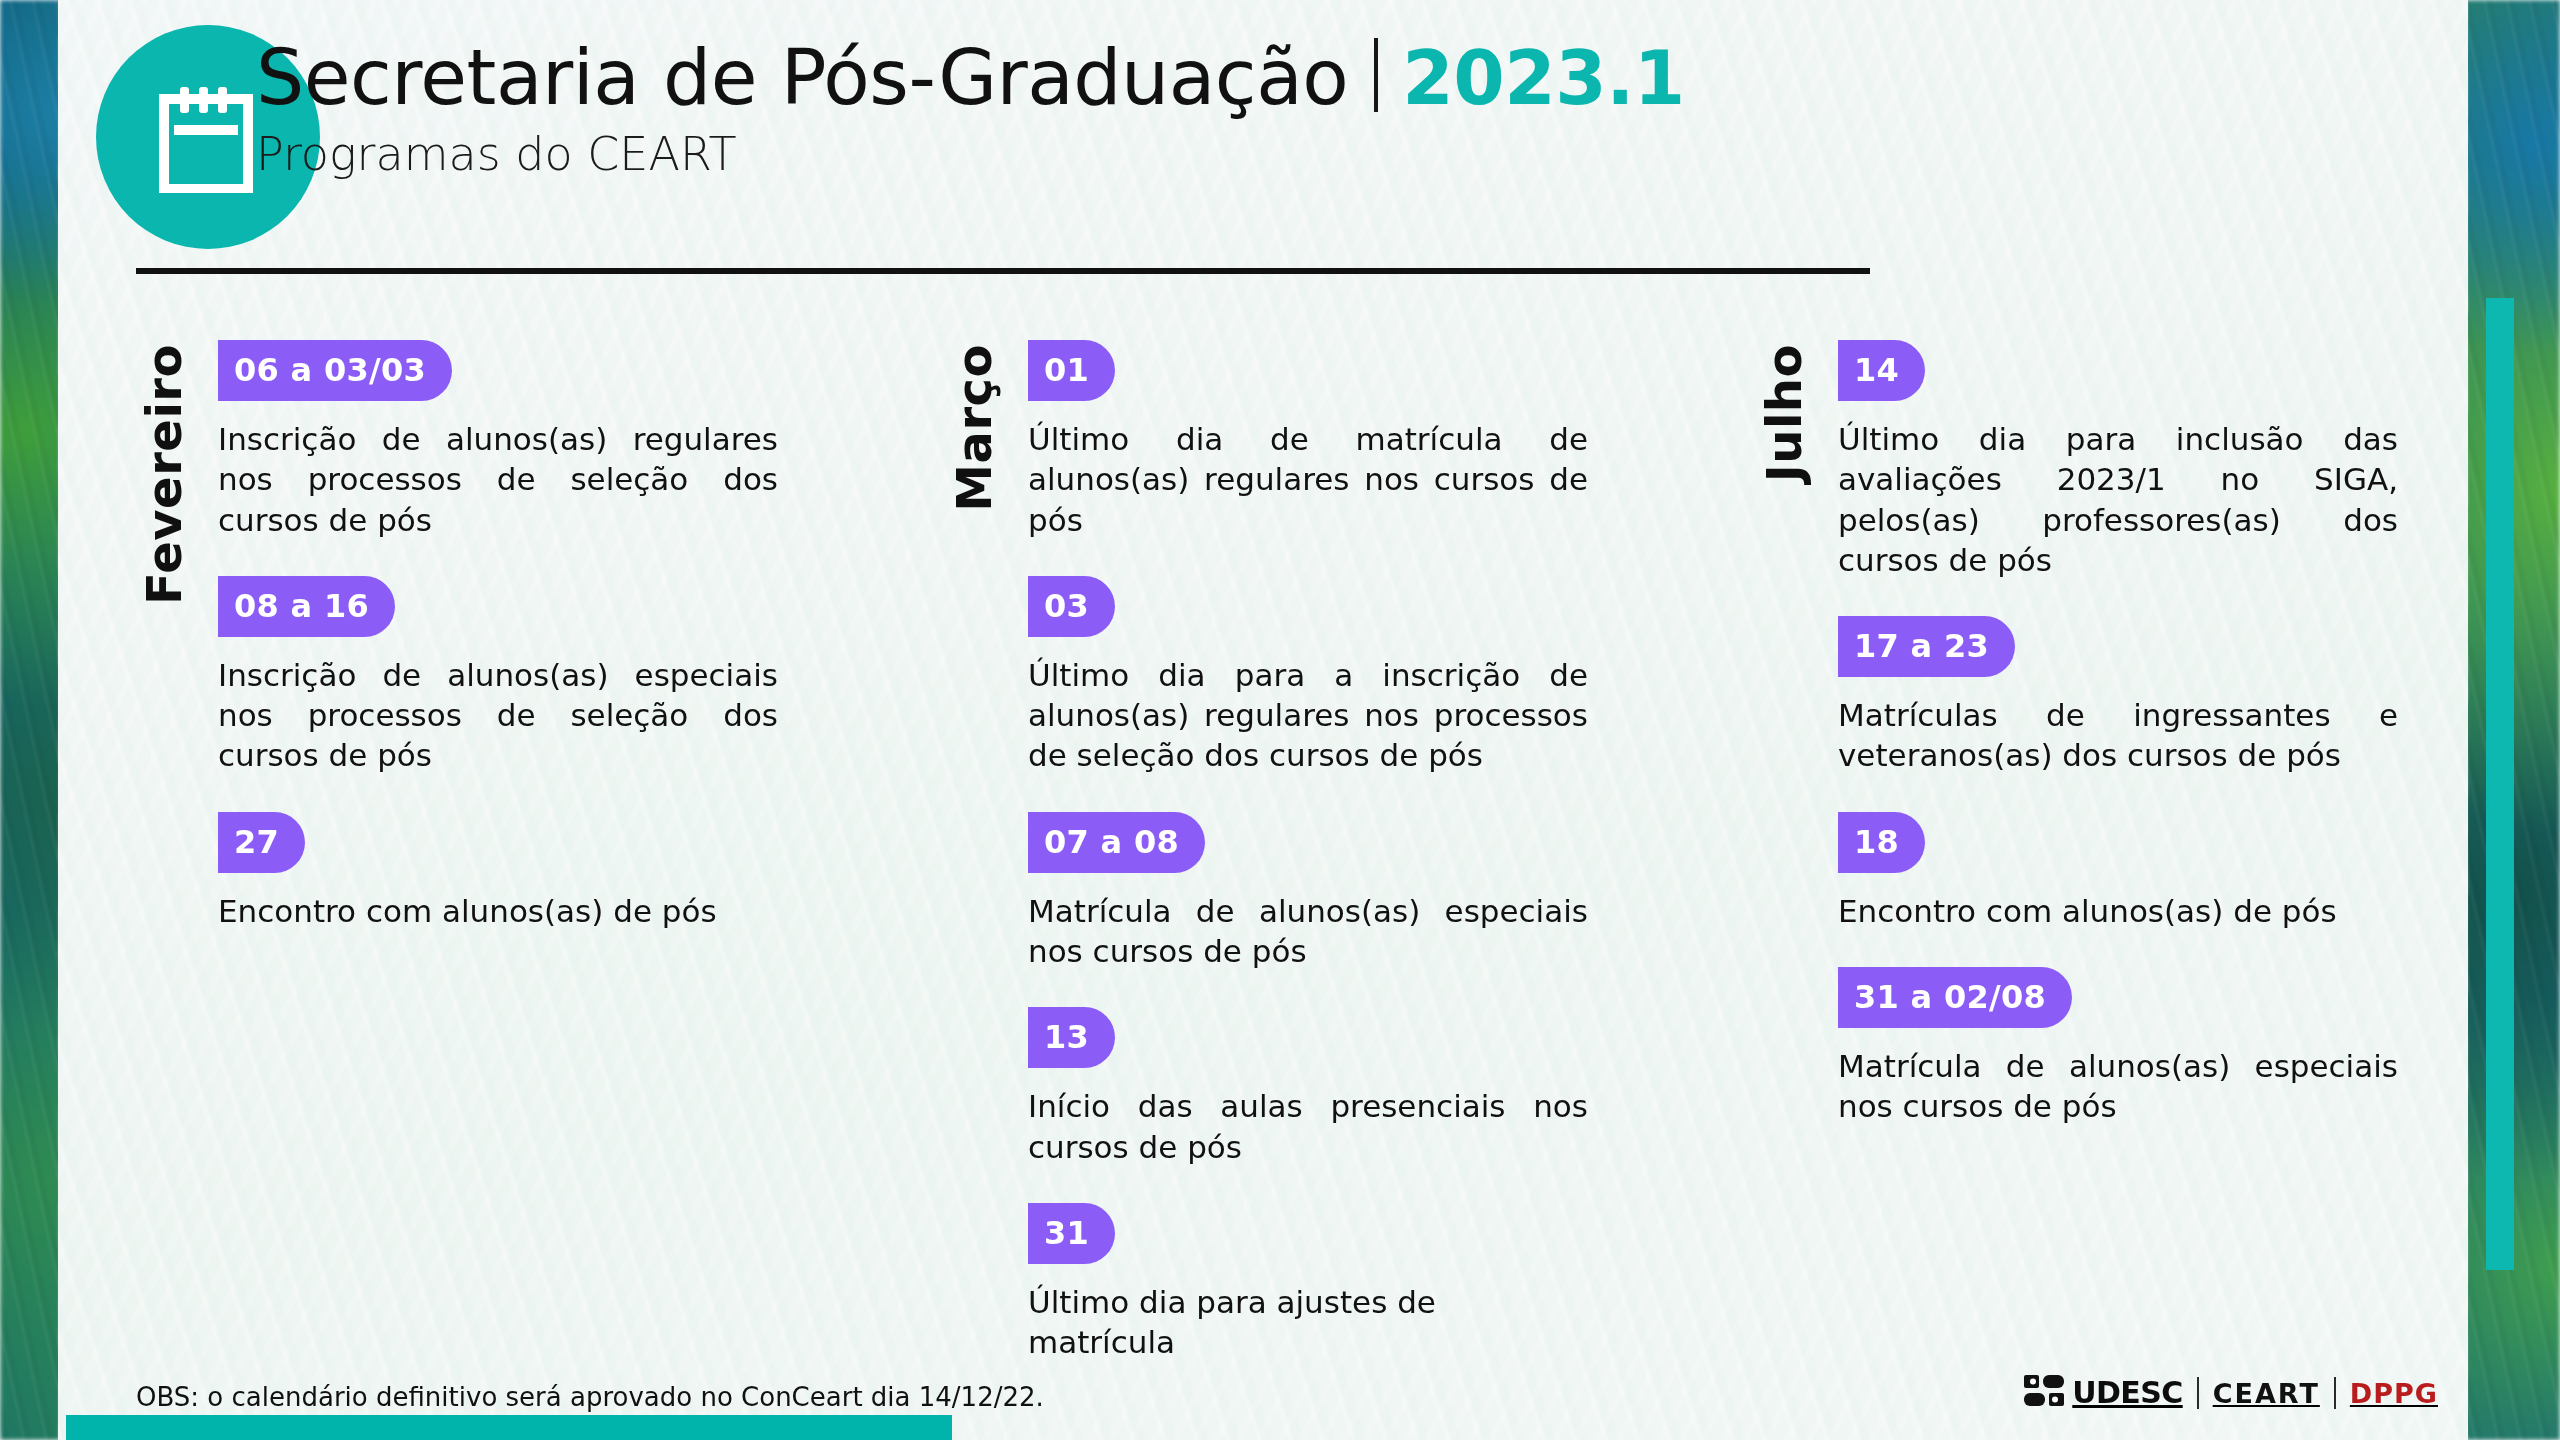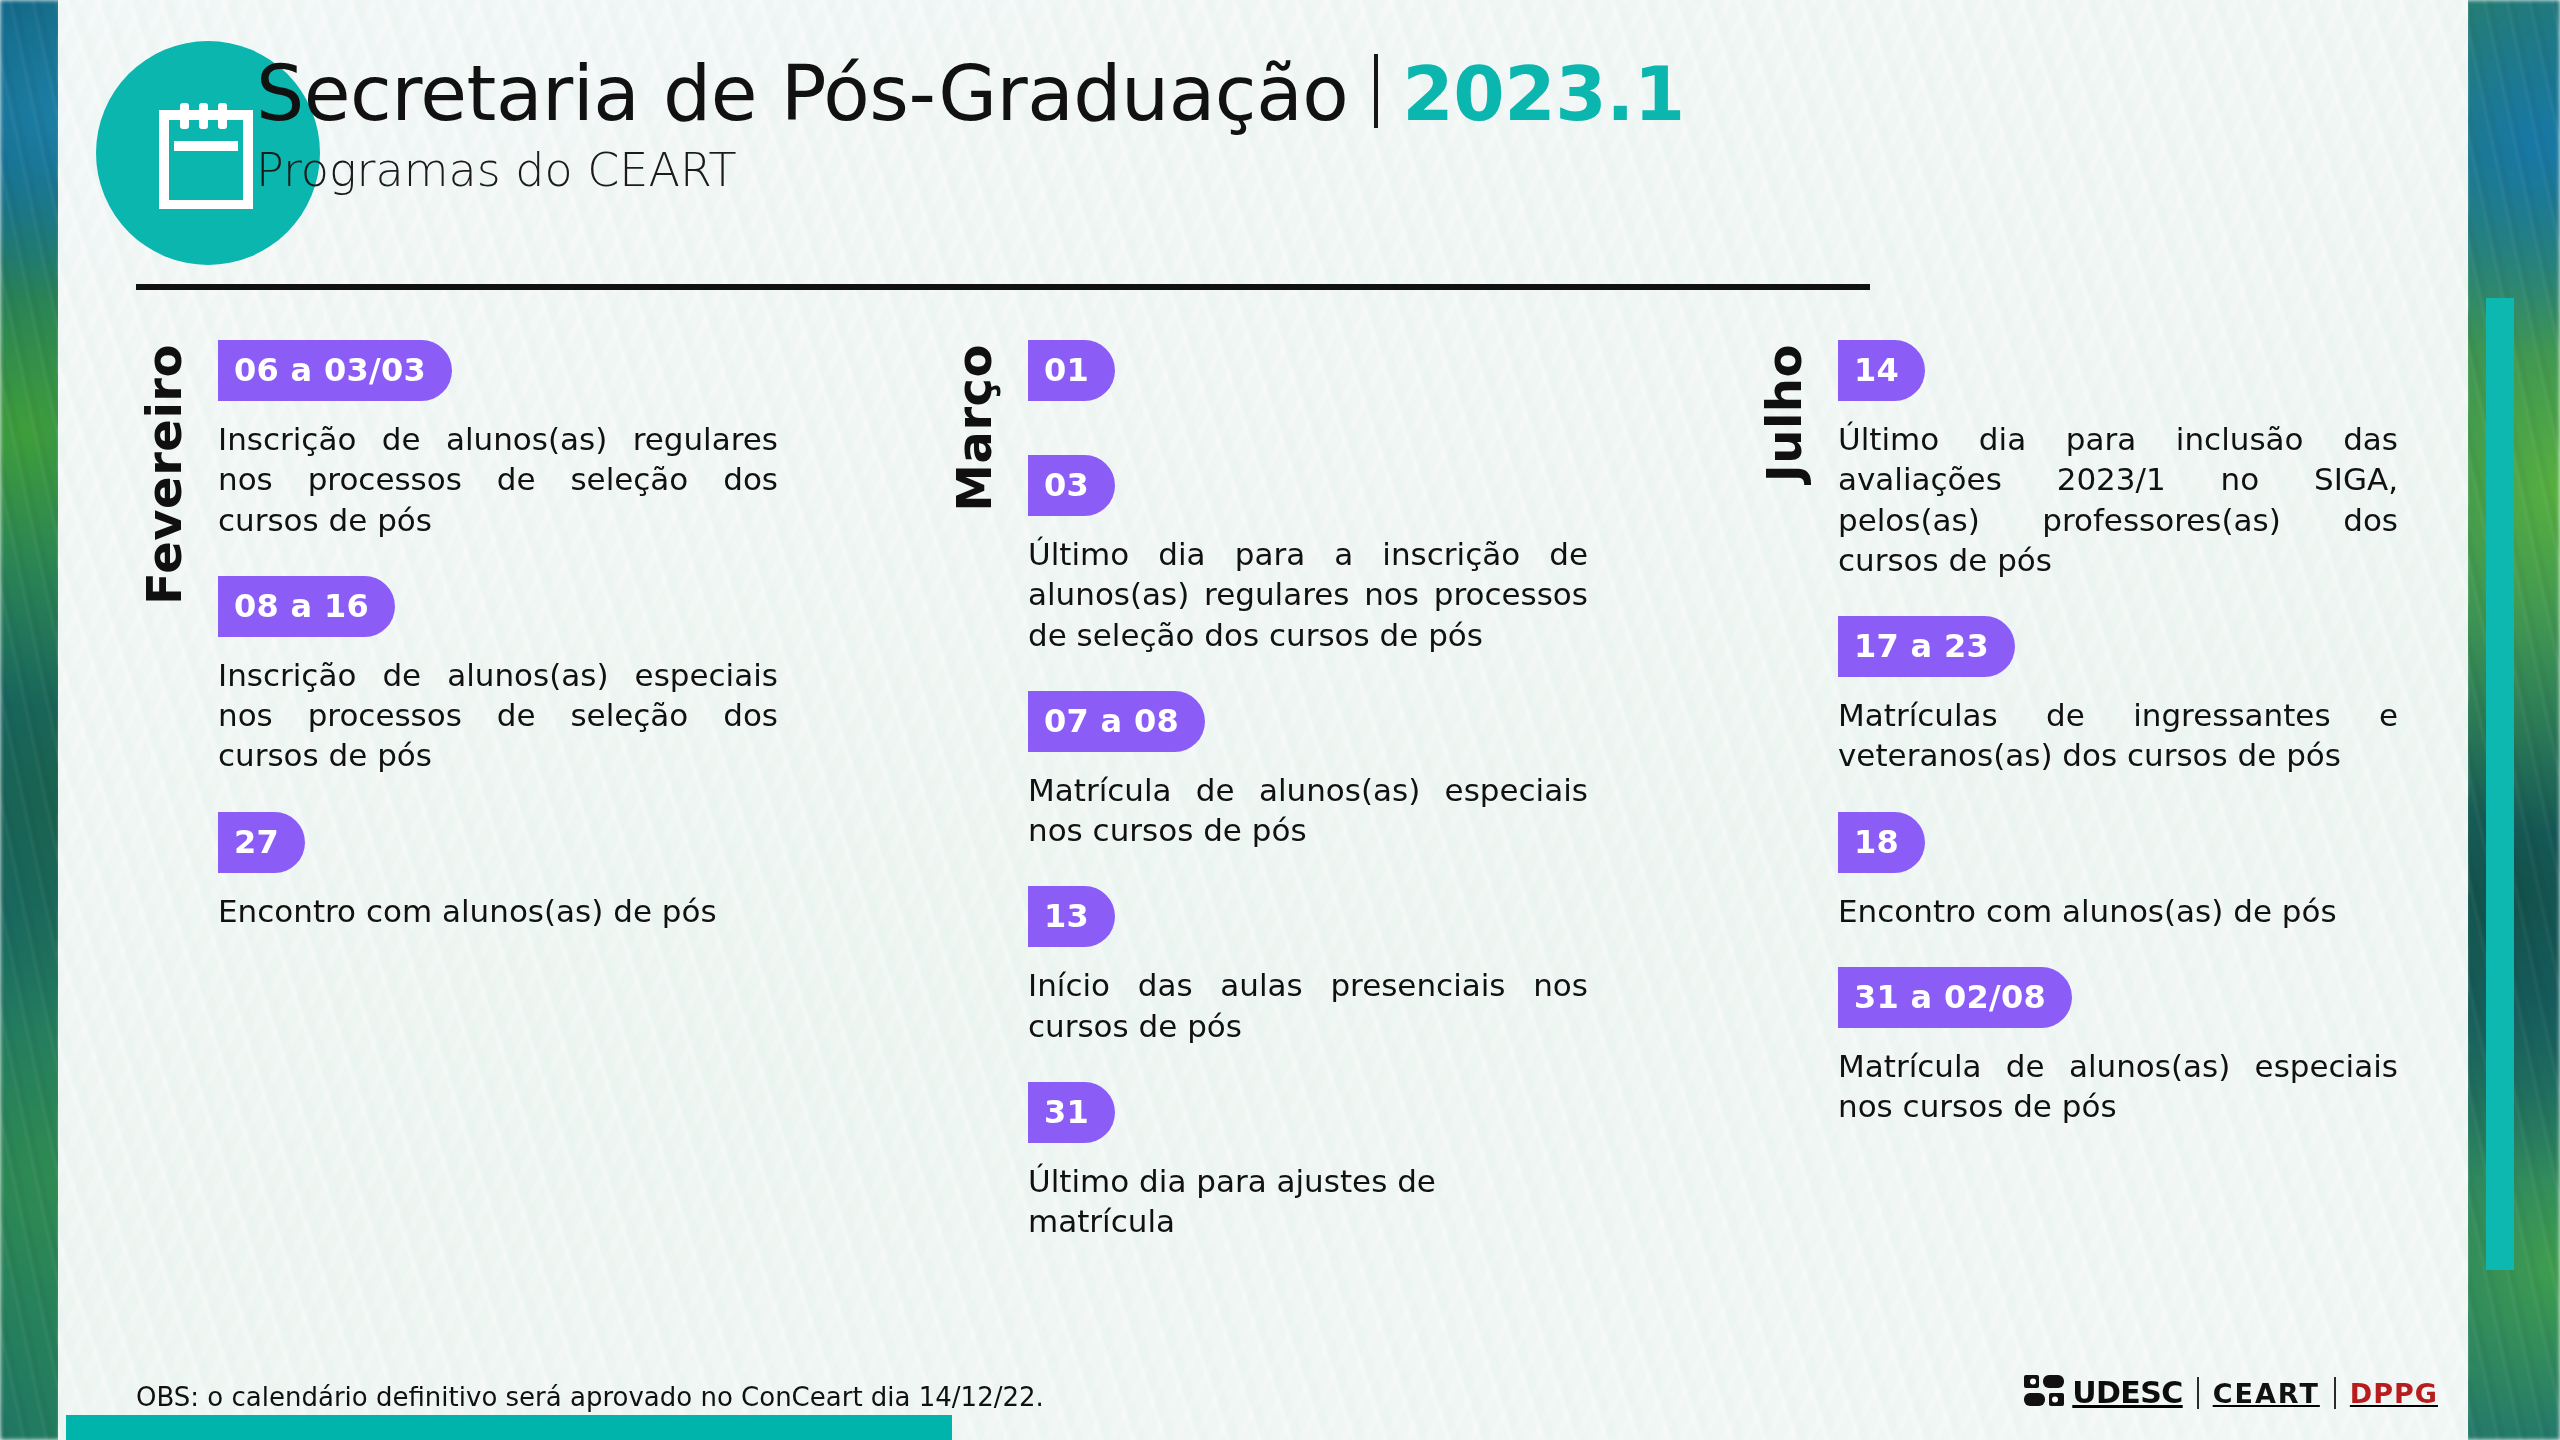--- a/index.html
+++ b/index.html
@@ -72,21 +72,21 @@
     left: 2486px; top: 298px; width: 28px; height: 972px;
     background: #0cb8b0;
   }
   .accent-bar-bottom {
     position: absolute;
     left: 66px; top: 1415px; width: 886px; height: 25px;
     background: #00b3ab;
   }
 
   
-  .header { position: absolute; left: 0; top: 16px; width: 2410px; height: 290px; }
+  .header { position: absolute; left: 0; top: 0; width: 2410px; height: 290px; }
 
   .logo-badge {
     position: absolute; left: 96px; top: 25px;
     width: 224px; height: 224px;
     background: #0bb6ae;
     border-radius: 50%;
     display: flex; align-items: center; justify-content: center;
   }
   .logo-badge svg { display: block; }
 
@@ -288,20 +288,21 @@
 
       </div>
     </div>
 
     <div class="col col-2">
       <div class="month-label">Março</div>
       <div class="entries">
 
         <div class="entry">
           <div class="date-pill">01</div>
+          <div class="entry-text">Último dia de matrícula de alunos(as) regulares nos cursos de pós</div>
         </div>
 
         <div class="entry">
           <div class="date-pill">03</div>
           <div class="entry-text">Último dia para a inscrição de alunos(as) regulares nos processos de seleção dos cursos de pós</div>
         </div>
 
         <div class="entry">
           <div class="date-pill">07 a 08</div>
           <div class="entry-text">Matrícula de alunos(as) especiais nos cursos de pós</div>

